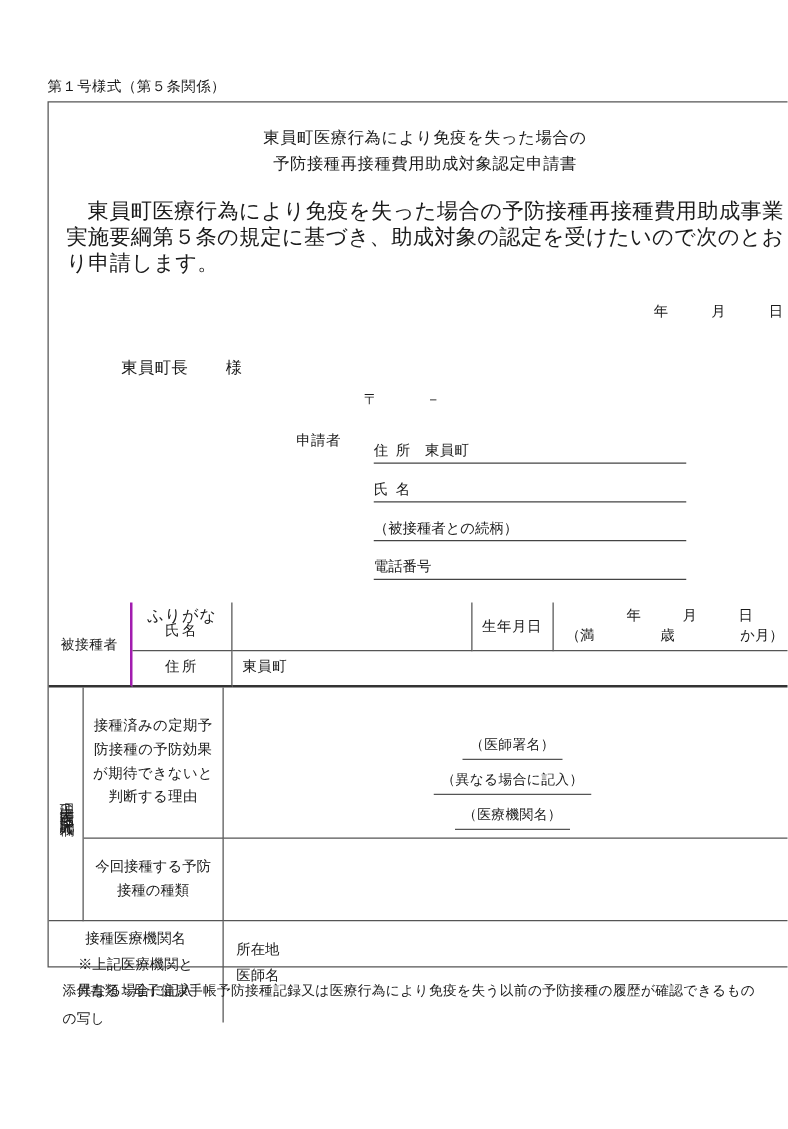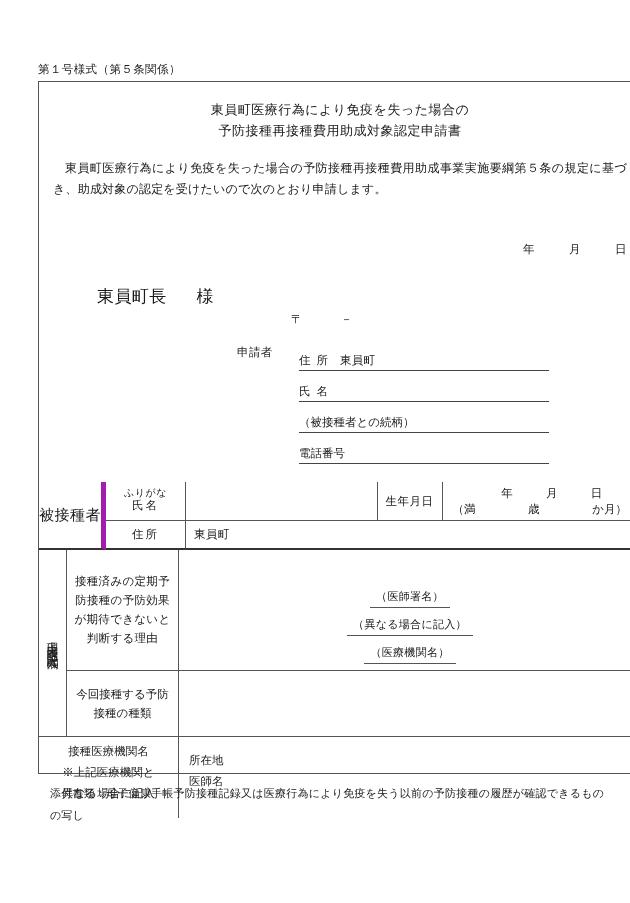--- a/index.html
+++ b/index.html
@@ -33,36 +33,36 @@
 
   .title{
     position:absolute;left:0;right:0;top:17px;
     text-align:center;font-size:13px;line-height:21px;
     letter-spacing:.5px;
   }
   .title div{white-space:nowrap;}
 
   .para{
     position:absolute;left:14px;right:14px;top:76px;
-    font-size:12px;line-height:21px;text-align:justify;
+    font-size:17px;line-height:21px;text-align:justify;
     letter-spacing:.2px;text-indent:1em;
   }
 
   .dateline{
     position:absolute;right:12px;top:160px;
     font-size:11.5px;letter-spacing:.3px;white-space:nowrap;
   }
   .dateline span{display:inline-block;}
   .d-y{width:46px;text-align:left;}
   .d-m{width:46px;text-align:left;}
   .d-d{width:14px;text-align:left;}
 
   .addressee{
     position:absolute;left:58px;top:203px;
-    font-size:17px;letter-spacing:.4px;white-space:nowrap;text-align:center;
+    font-size:13px;letter-spacing:.4px;white-space:nowrap;text-align:center;
   }
   .addressee .hon{margin-left:30px;}
 
   
   .applicant{position:absolute;left:0;right:0;top:230px;}
   .zip{
     position:absolute;left:252px;top:0;
     font-size:11.5px;white-space:nowrap;letter-spacing:.3px;
   }
   .zip .dash{display:inline-block;margin-left:38px;}
@@ -100,33 +100,33 @@
     padding:2px 4px;
     line-height:17px;
   }
   .cell.last{border-right:none;}
   .cell.thickbot{border-bottom:2px solid #333;}
   .cell.left{justify-content:flex-start;text-align:left;padding-left:8px;}
 
   
   .g1{display:flex;}
   .g1 .c-sub{
-    width:67px;border-right:5px solid #a21caf;border-bottom:2px solid #333;
-    display:flex;align-items:center;justify-content:center;
-    font-size:15px;letter-spacing:.4px;box-sizing:border-box;
+    width:67px;border-right:2px solid #a21caf;border-bottom:2px solid #333;
+    display:flex;align-items:center;justify-content:center;
+    font-size:11px;letter-spacing:.4px;box-sizing:border-box;
   }
   .g1 .c-rest{flex:1;display:flex;flex-direction:column;}
 
   .namecell{
     width:80px;box-sizing:border-box;
     border-right:1px solid #555;border-bottom:1px solid #555;
     display:flex;flex-direction:column;align-items:center;justify-content:center;
     padding:3px 0 4px;
   }
-  .ruby{font-size:10px;letter-spacing:.5px;line-height:10px;color:#222;}
+  .ruby{font-size:13px;letter-spacing:.5px;line-height:10px;color:#222;}
   .nm{font-size:11.5px;letter-spacing:2px;line-height:15px;}
 
   .bdcell{
     width:65px;box-sizing:border-box;
     border-right:1px solid #555;border-bottom:1px solid #555;
     display:flex;align-items:center;justify-content:center;
     font-size:11.5px;letter-spacing:.5px;
   }
   .bdval{
     flex:1;box-sizing:border-box;border-bottom:1px solid #555;

